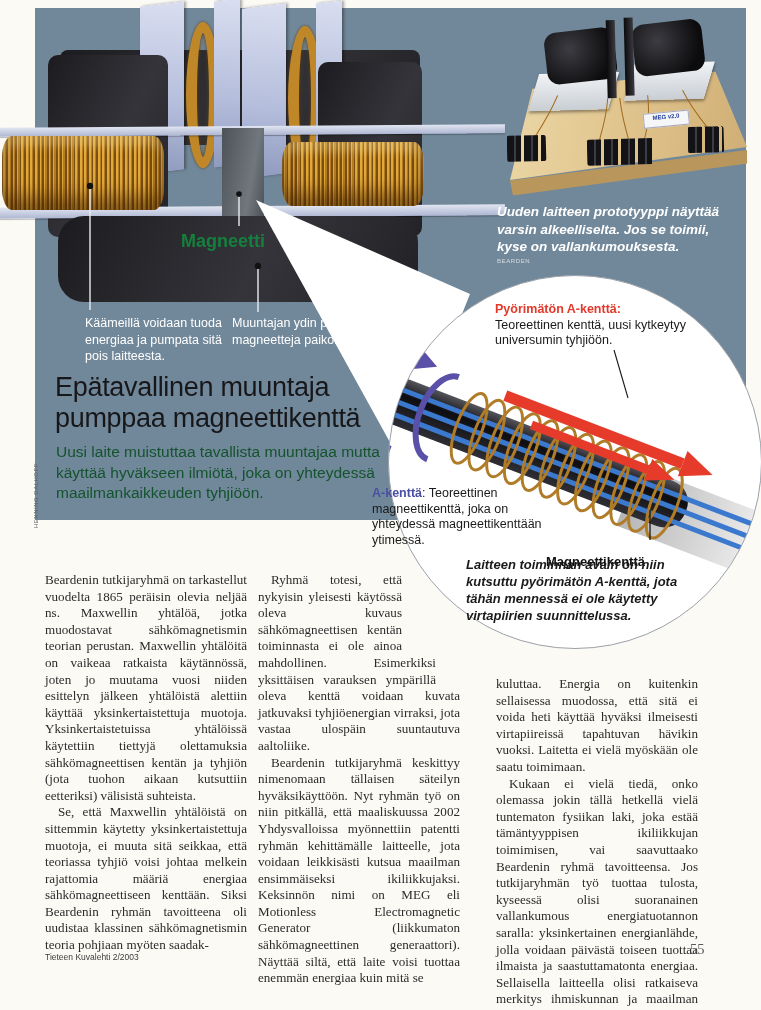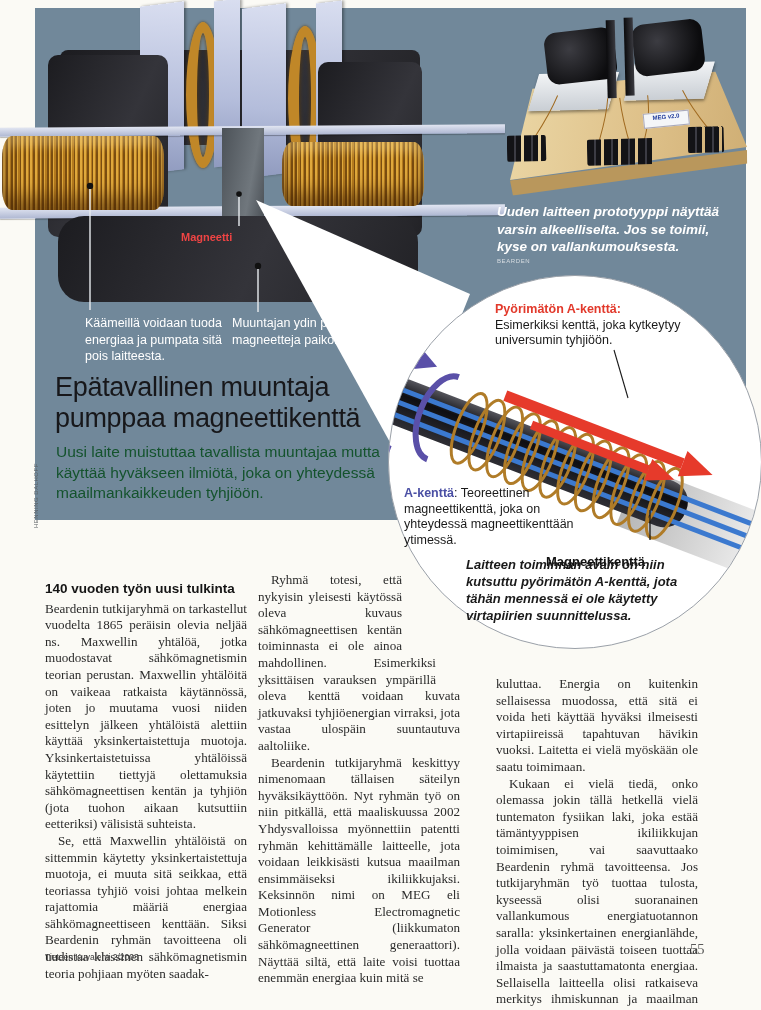--- a/index.html
+++ b/index.html
@@ -23,21 +23,21 @@
   #wedge { left:0; top:0; width:761px; height:700px; z-index:3; pointer-events:none; }
   #circlewrap { left:388px; top:275px; width:374px; height:374px; border-radius:50%; background:#fff; border:1px solid #9aa0a8; overflow:hidden; z-index:4; }
 
   
   #overlay { left:0; top:0; width:761px; height:1010px; z-index:5; pointer-events:none; }
 
   .z6 { z-index:6; }
 
   
   .cap { color:#fff; font-weight:400; font-size:12.5px; line-height:16.5px; }
-  #magnet-label { color:#ef4444; font-weight:700; font-size:11px; }
+  #magnet-label { color:#15803d; font-weight:700; font-size:18px; }
   #photo-caption { color:#fff; font-weight:700; font-style:italic; font-size:13.5px; line-height:17.5px; }
   .microcredit { font-size:6px; letter-spacing:.6px; color:#d7dde2; }
 
   
   #headline { left:55px; top:372px; width:360px; }
   #headline h1 { font-size:27px; line-height:31px; font-weight:400; color:#17171a; letter-spacing:-.3px; }
   #standfirst { left:56px; top:442px; width:345px; font-size:15.5px; line-height:20.5px; color:#14532d; }
 
   
   .inset-txt { font-size:12.5px; line-height:15.5px; color:#1a1a1a; }
@@ -152,23 +152,23 @@
           <polygon points="330,-57 362,-43.5 330,-30" fill="#e63a2b"></polygon>
           <rect x="175" y="-30" width="125" height="9" fill="#e63a2b"></rect>
           <polygon points="300,-37 328,-25.5 300,-14" fill="#e63a2b"></polygon>
         </g>
       </g>
     </svg>
   </div>
 
   <div class="abs z6 inset-txt" style="left:495px;top:302px;width:200px;">
     <span class="lbl-red">Pyörimätön A-kenttä:</span><br>
-    <span>Esimerkiksi kenttä, joka kytkeytyy universumin tyhjiöön.</span>
-  </div>
-  <div class="abs z6 inset-txt" style="left:404px;top:486px;width:188px;">
+    <span>Teoreettinen kenttä, uusi kytkeytyy universumin tyhjiöön.</span>
+  </div>
+  <div class="abs z6 inset-txt" style="left:372px;top:486px;width:188px;">
     <span class="lbl-blue">A-kenttä</span><span>: Teoreettinen magneettikenttä, joka on yhteydessä magneettikenttään ytimessä.</span>
   </div>
   <div class="abs z6" id="b-label" style="left:546px;top:530px;">Magneettikenttä</div>
   <div class="abs z6" id="inset-note" style="left:466px;top:556px;width:238px;">Laitteen toiminnan avain on niin kutsuttu pyörimätön A-kenttä, jota tähän mennessä ei ole käytetty virtapiirien suunnittelussa.</div>
 
   <svg class="abs" id="overlay">
     <circle cx="90" cy="186" r="3.2" fill="#111"></circle>
     <line x1="90" y1="189" x2="90" y2="310" stroke="#e9ecef" stroke-width="1.4"></line>
     <circle cx="258" cy="266" r="3.2" fill="#111"></circle>
     <line x1="258" y1="269" x2="258" y2="312" stroke="#e9ecef" stroke-width="1.4"></line>
@@ -208,21 +208,20 @@
   </div>
   <div class="abs z6" id="photo-caption" style="left:497px;top:203px;width:238px;">Uuden laitteen prototyyppi näyttää varsin alkeelliselta. Jos se toimii, kyse on vallankumouksesta.</div>
   <div class="abs z6 microcredit" style="left:497px;top:258px;">BEARDEN</div>
 
   <div class="abs z6" id="headline">
     <h1><span>Epätavallinen muuntaja</span><br><span>pumppaa magneettikenttä</span></h1>
   </div>
   <div class="abs z6" id="standfirst">Uusi laite muistuttaa tavallista muuntajaa mutta käyttää hyväkseen ilmiötä, joka on yhteydessä maailmankaikkeuden tyhjiöön.</div>
 
   <div class="col" id="col1">
-    <h2>140 vuoden työn uusi tulkinta</h2>
     <p>Beardenin tutkijaryhmä on tarkastellut vuodelta 1865 peräisin olevia neljää ns. Maxwellin yhtälöä, jotka muodostavat sähkömagnetismin teorian perustan. Maxwellin yhtälöitä on vaikeaa ratkaista käytännössä, joten jo muutama vuosi niiden esittelyn jälkeen yhtälöistä alettiin käyttää yksinkertaistettuja muotoja. Yksinkertaistetuissa yhtälöissä käytettiin tiettyjä olettamuksia sähkömagneettisen kentän ja tyhjiön (jota tuohon aikaan kutsuttiin eetteriksi) välisistä suhteista.</p>
     <p class="ind">Se, että Maxwellin yhtälöistä on sittemmin käytetty yksinkertaistettuja muotoja, ei muuta sitä seikkaa, että teoriassa tyhjiö voisi johtaa melkein rajattomia määriä energiaa sähkömagneettiseen kenttään. Siksi Beardenin ryhmän tavoitteena oli uudistaa klassinen sähkömagnetismin teoria pohjiaan myöten saadak-</p>
   </div>
 
   <div class="col" id="col2">
     <div class="flt" style="width:58px;height:67px;"></div>
     <div class="flt" style="width:24px;height:34px;clear:right;"></div>
     <p class="ind">Ryhmä totesi, että nykyisin yleisesti käytössä oleva kuvaus sähkömagneettisen kentän toiminnasta ei ole ainoa mahdollinen. Esimerkiksi yksittäisen varauksen ympärillä oleva kenttä voidaan kuvata jatkuvaksi tyhjiöenergian virraksi, jota vastaa ulospäin suuntautuva aaltoliike.</p>
     <p class="ind">Beardenin tutkijaryhmä keskittyy nimenomaan tällaisen säteilyn hyväksikäyttöön. Nyt ryhmän työ on niin pitkällä, että maaliskuussa 2002 Yhdysvalloissa myönnettiin patentti ryhmän kehittämälle laitteelle, jota voidaan leikkisästi kutsua maailman ensimmäiseksi ikiliikkujaksi. Keksinnön nimi on MEG eli Motionless Electromagnetic Generator (liikkumaton sähkömagneettinen generaattori). Näyttää siltä, että laite voisi tuottaa enemmän energiaa kuin mitä se</p>
   </div>

